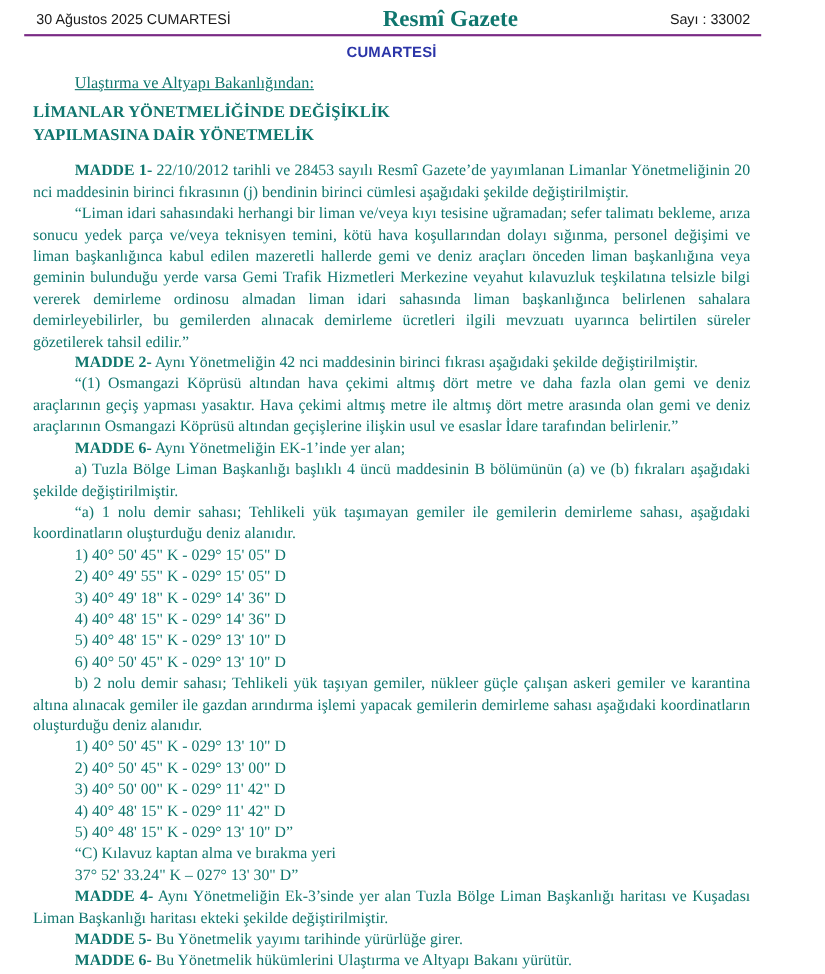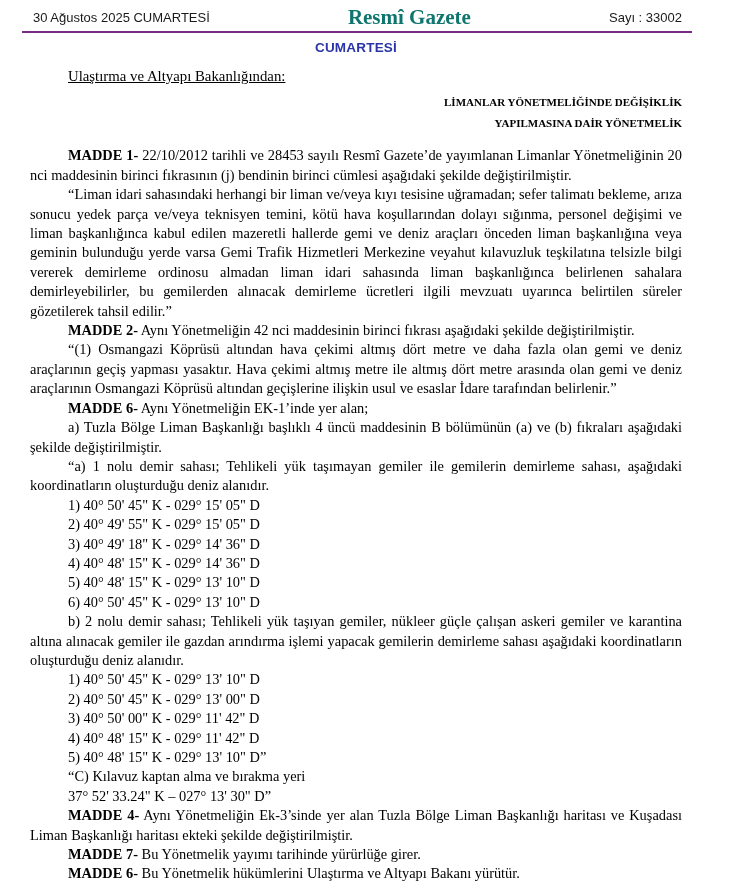--- a/index.html
+++ b/index.html
@@ -52,34 +52,34 @@
     line-height: 14px;
     color: #2b35a8;
     letter-spacing: 0.2px;
   }
   
   .content {
     margin: 0 30px;
     font-family: "Liberation Serif", serif;
     font-size: 14.4px;
     line-height: 19.4px;
-    color: #000000;
+    color: #0f766e;
   }
   .ministry {
     margin: 12px 0 0 38px;
     font-size: 14.8px;
   }
   .ministry .u {
     text-decoration: underline;
   }
   .doc-title {
     margin-top: 6px;
-    text-align: right;
+    text-align: left;
     font-weight: bold;
-    font-size: 11px;
+    font-size: 15px;
     line-height: 21px;
   }
   .body-text {
     margin-top: 12px;
     text-align: justify;
   }
   .body-text p {
     margin: 0;
     text-indent: 38px;
   }
@@ -145,19 +145,19 @@
       <p class="coord">4) 40° 48' 15" K - 029° 11' 42" D</p>
       <p class="coord">5) 40° 48' 15" K - 029° 13' 10" D”</p>
 
 
       <p><span>“C) Kılavuz kaptan alma ve bırakma yeri</span></p>
 
       <p class="coord">37° 52' 33.24" K – 027° 13' 30" D”</p>
 
       <p><span class="lead">MADDE 4-</span><span> Aynı Yönetmeliğin Ek-3’sinde yer alan Tuzla Bölge Liman Başkanlığı haritası ve Kuşadası Liman Başkanlığı haritası ekteki şekilde değiştirilmiştir.</span></p>
 
-      <p><span class="lead">MADDE 7-</span><span> Bu Yönetmelik yayımı tarihinde yürürlüğe girer.</span></p>
+      <p><span class="lead">MADDE 5-</span><span> Bu Yönetmelik yayımı tarihinde yürürlüğe girer.</span></p>
 
       <p><span class="lead">MADDE 6-</span><span> Bu Yönetmelik hükümlerini Ulaştırma ve Altyapı Bakanı yürütür.</span></p>
 
     </div>
   </div>
 </div>
 
 </body></html>

